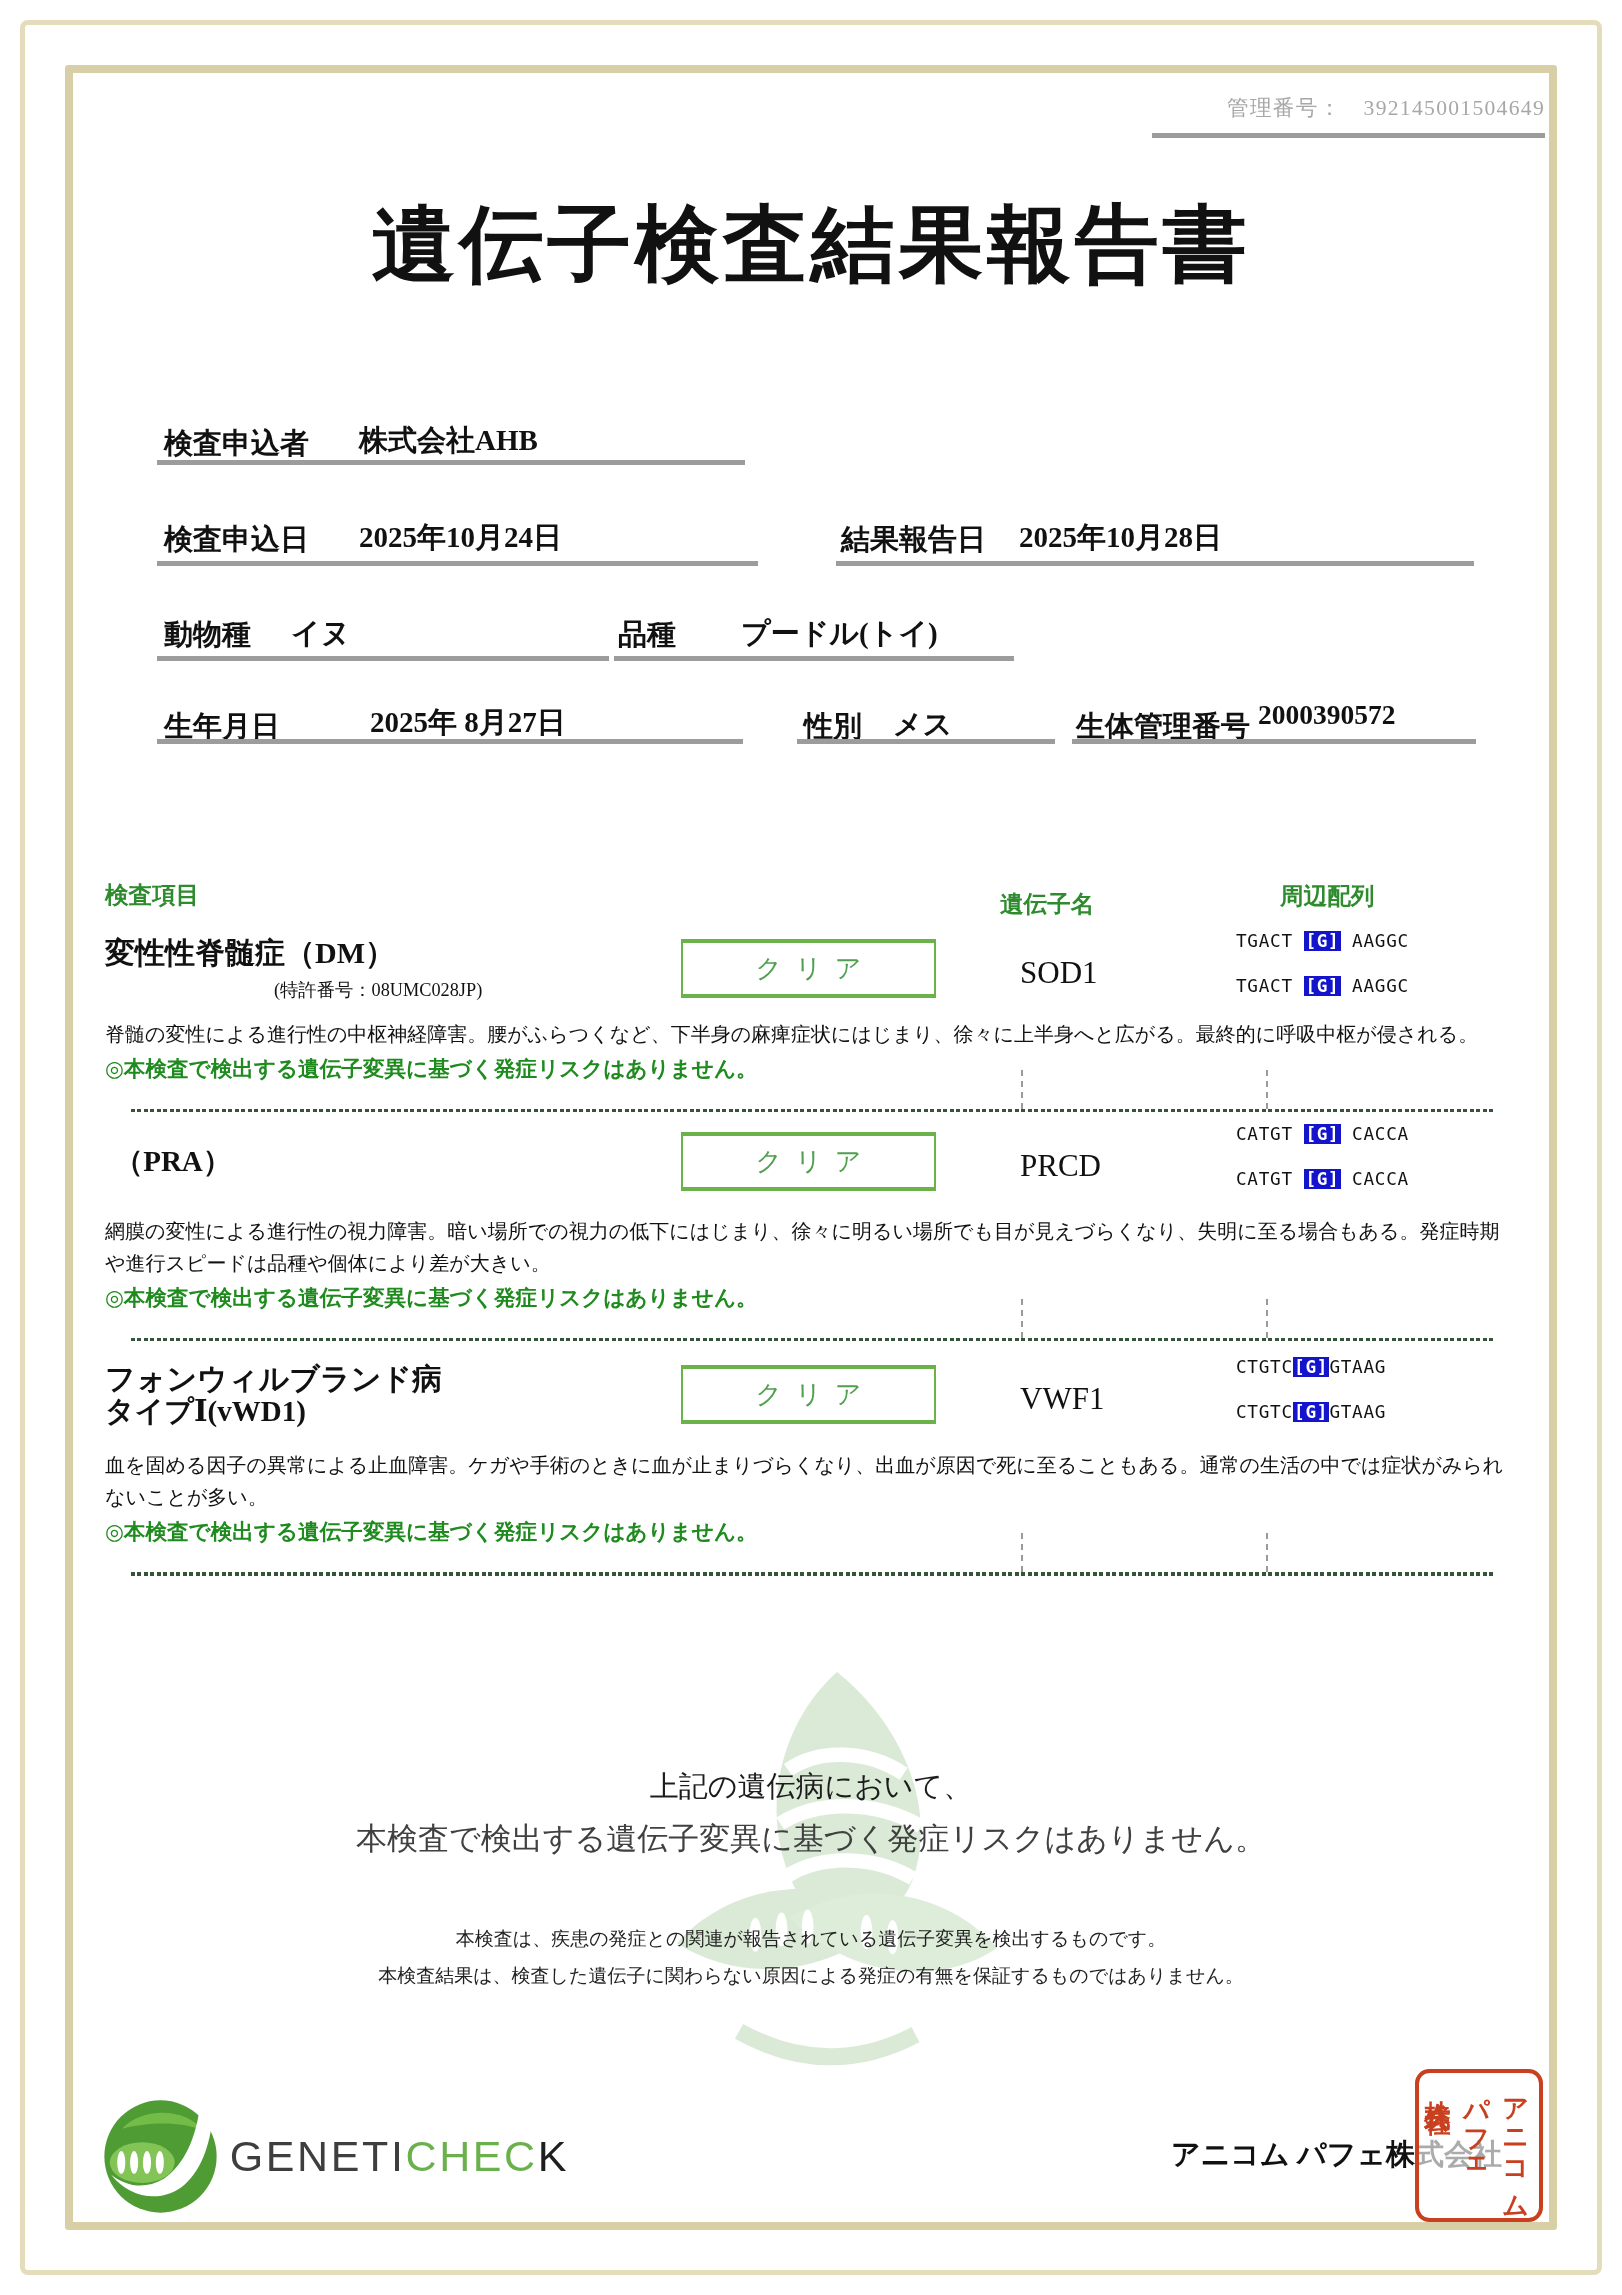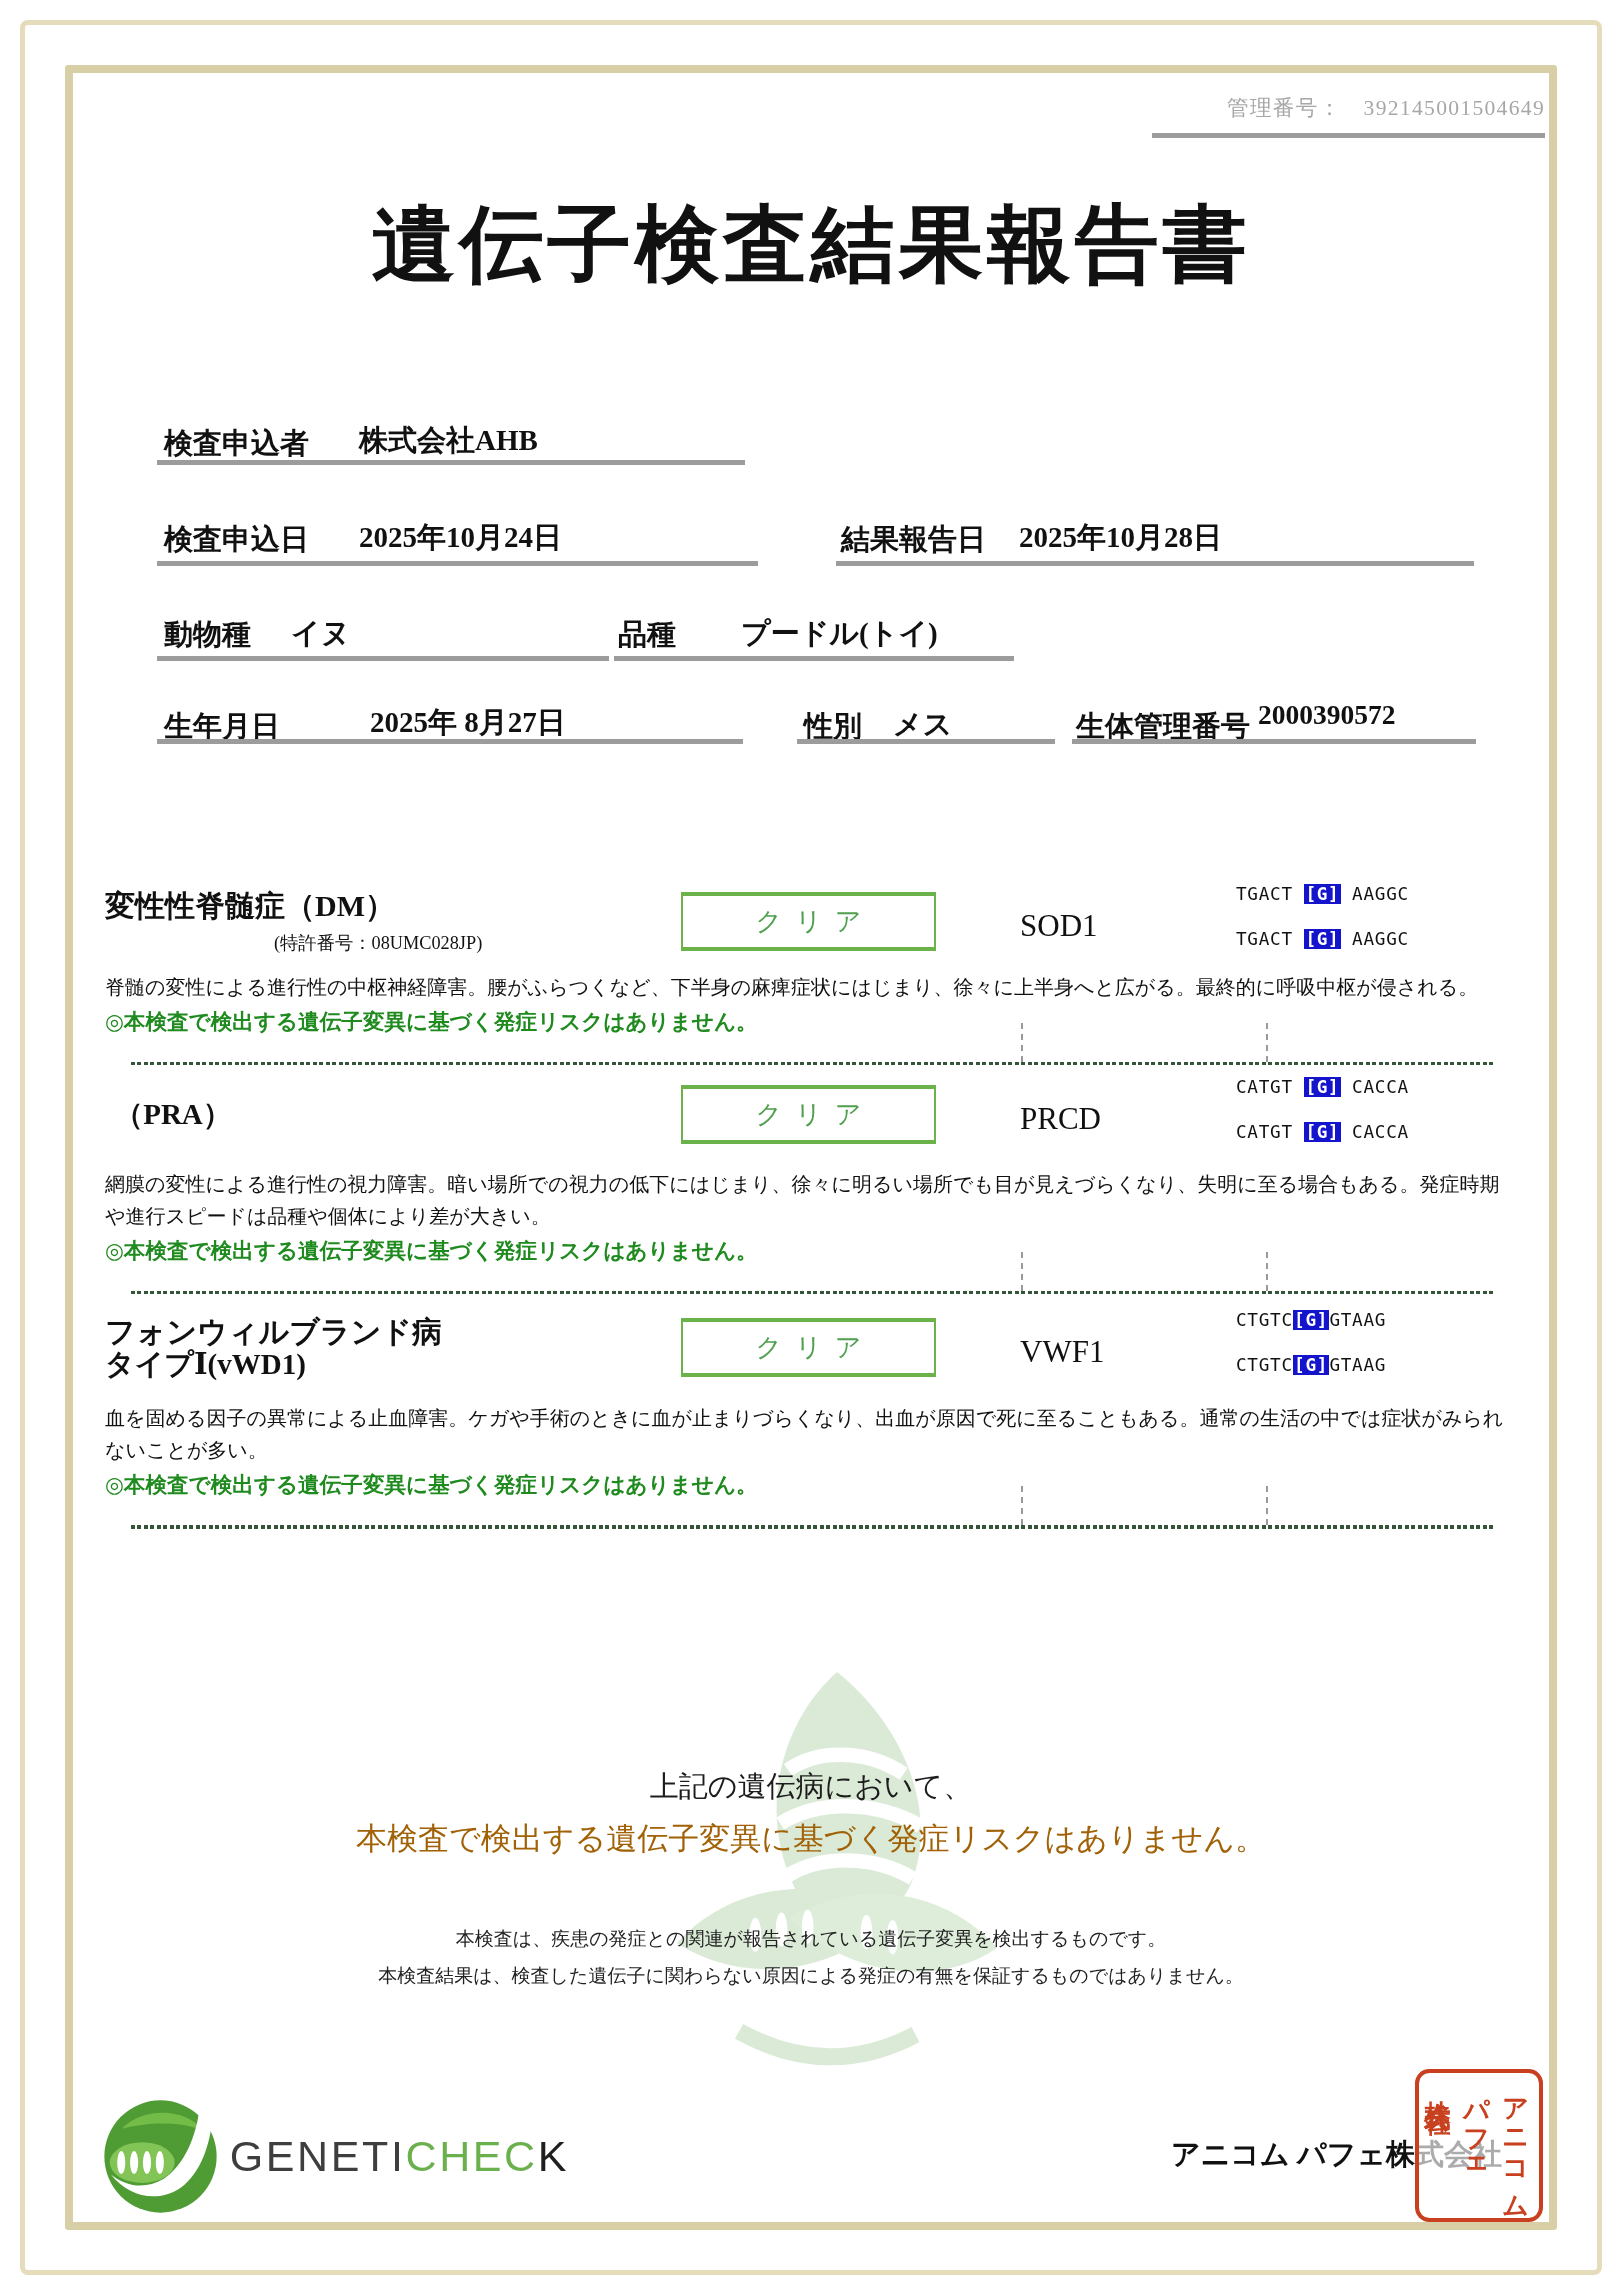--- a/index.html
+++ b/index.html
@@ -56,21 +56,21 @@
   .mt24{margin-top:15.7px;}
   .mt30{margin-top:19.6px;}
 
   
   .watermark{position:absolute;left:641px;top:1665px;width:366px;height:419px;opacity:.32;pointer-events:none;}
 
   
   .summary{position:absolute;top:1767px;left:0;width:100%;text-align:center;
            font-family:"Liberation Sans","DejaVu Sans",sans-serif;}
   .sum1{font-size:29px;color:#1c1c1c;}
-  .sum2{font-size:31px;color:#a16207;margin-top:10.5px;}
+  .sum2{font-size:31px;color:#404040;margin-top:10.5px;}
   .sumsmall{margin-top:60px;font-size:19px;line-height:1.95;color:#222;}
 
   
   .brand{position:absolute;left:103px;top:2099px;display:flex;align-items:center;}
   .brand-logo{width:115px;height:115px;}
   .brand-text{font-family:"Liberation Sans","DejaVu Sans",sans-serif;font-size:43px;letter-spacing:2.6px;margin-left:11.8px;white-space:nowrap;}
   .bt-dark{color:#3e3e3e;}
   .bt-green{color:#6ab04c;}
   .bt-k{color:#1f1f1f;}
 
@@ -122,20 +122,25 @@
 
   <div class="flabel" style="left:804px;top:707px;">性別</div>
   <div class="fvalue" style="left:893px;top:705px;">メス</div>
   <div class="fbar" style="left:797px;top:739px;width:258px;"></div>
 
   <div class="flabel" style="left:1076px;top:707px;">生体管理番号</div>
   <div class="fvalue" style="left:1258px;top:699px;font-size:27.5px;">2000390572</div>
   <div class="fbar" style="left:1072px;top:739px;width:404px;"></div>
 
   <div class="results">
+    <div class="rhead">
+      <div class="h h-item">検査項目</div>
+      <div class="h h-gene">遺伝子名</div>
+      <div class="h h-seq">周辺配列</div>
+    </div>
 
     <div>
       <div class="rrow mt24">
         <div class="c-name">
           <div class="disease">変性性脊髄症（DM）</div>
           <div class="patent">(特許番号：08UMC028JP)</div>
         </div>
         <div class="c-btn">
           <div class="clear-box">クリア</div>
         </div>

